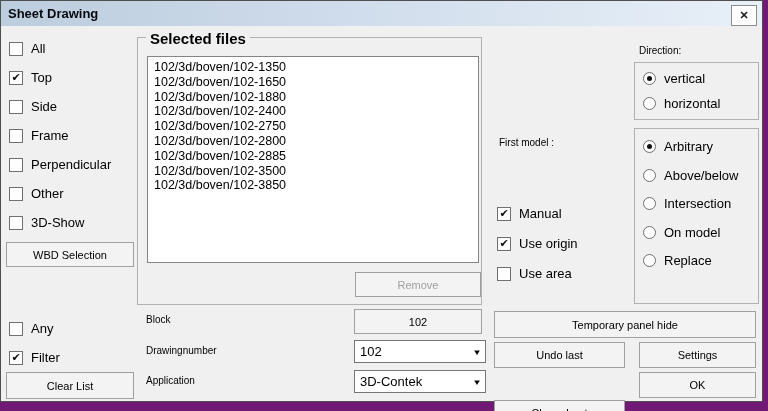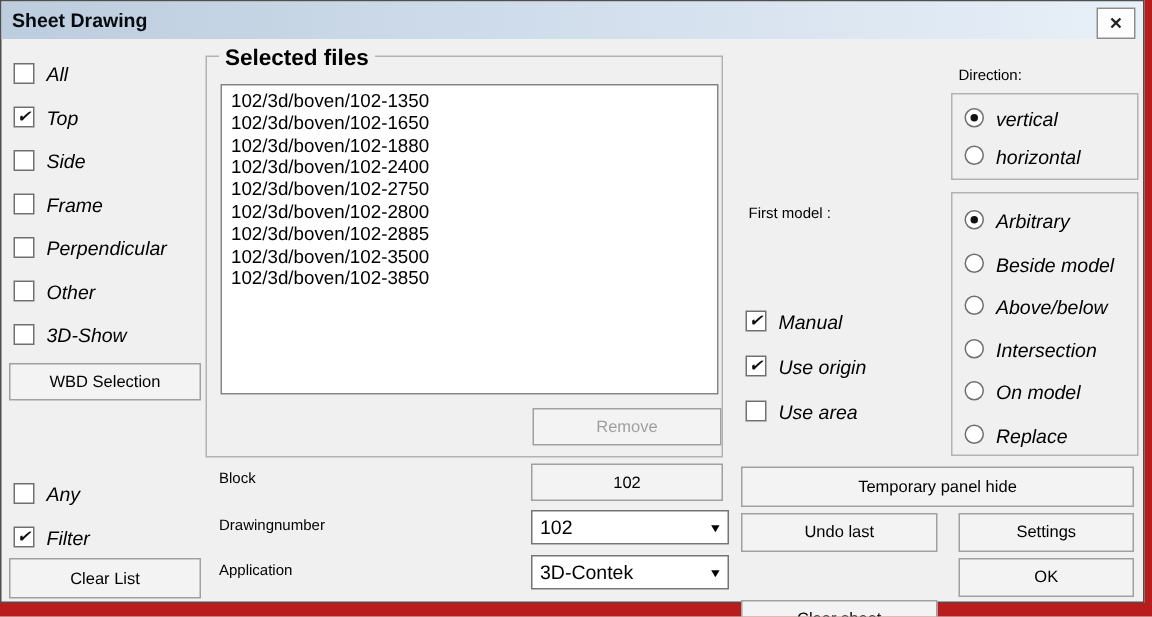--- a/index.html
+++ b/index.html
@@ -1,21 +1,21 @@
 <!DOCTYPE html>
 <html><head>
 <meta charset="utf-8">
 <style>
   html,body { margin:0; padding:0; }
   body {
     font-family:"Liberation Sans", sans-serif;
     background:#cfcfcf;
     -webkit-font-smoothing:none;
   }
-  .canvas { position:relative; width:768px; height:411px; overflow:hidden; background:#b91c1c; }
+  .canvas { position:relative; width:768px; height:411px; overflow:hidden; background:#701a75; }
   .dialog {
     position:absolute; left:0; top:0; width:761px; height:400px;
     background:#f0f0f0; border:1px solid #4f4f4f;
   }
   .titlebar {
     position:absolute; left:0; top:0; right:0; height:25px;
     background:linear-gradient(90deg,#bccddd 0%,#cfdceb 45%,#e8f0f8 100%);
     display:flex; align-items:center;
   }
   .title { font-weight:bold; font-size:13px; color:#06090f; padding-left:7px; }
@@ -36,21 +36,21 @@
     position:absolute; top:-8px; left:8px; background:#f0f0f0;
     padding:0 4px; font-weight:bold; font-size:15px; color:#000;
   }
   .listbox {
     position:absolute; left:9px; top:18px; width:324px; height:202px;
     background:#ffffff; border:1px solid #848484;
     padding:3px 0 0 6px; overflow:hidden;
   }
   .file-item { font-size:12.5px; line-height:14.8px; color:#000; white-space:nowrap; }
   .opt-col { position:absolute; display:flex; flex-direction:column; }
-  .opt-row { display:flex; height:13px;font-style:italic; }
+  .opt-row { display:flex; align-items:center; height:13px; }
   .opt-label { font-size:13px; color:#000; margin-left:8px; white-space:nowrap; }
   .cbx {
     width:12px; height:12px; background:#fff; border:1px solid #6f6f6f;
     display:flex; align-items:center; justify-content:center;
     font-size:11px; line-height:11px; color:#111; flex:none;
   }
   .radio {
     width:11px; height:11px; background:#fff; border:1px solid #6f6f6f;
     border-radius:50%; display:flex; align-items:center; justify-content:center; flex:none;
   }
@@ -190,24 +190,20 @@
     <div class="groupbox" style="left:633px; top:127px; width:123px; height:174px;">
       <div class="opt-col" style="left:8px; top:11px; gap:15.5px;">
           <div class="opt-row">
             <span class="radio">
               <span class="dot"></span>
             </span>
             <span class="opt-label">Arbitrary</span>
           </div>
           <div class="opt-row">
             <span class="radio"></span>
-            <span class="opt-label">Beside model</span>
-          </div>
-          <div class="opt-row">
-            <span class="radio"></span>
             <span class="opt-label">Above/below</span>
           </div>
           <div class="opt-row">
             <span class="radio"></span>
             <span class="opt-label">Intersection</span>
           </div>
           <div class="opt-row">
             <span class="radio"></span>
             <span class="opt-label">On model</span>
           </div>

